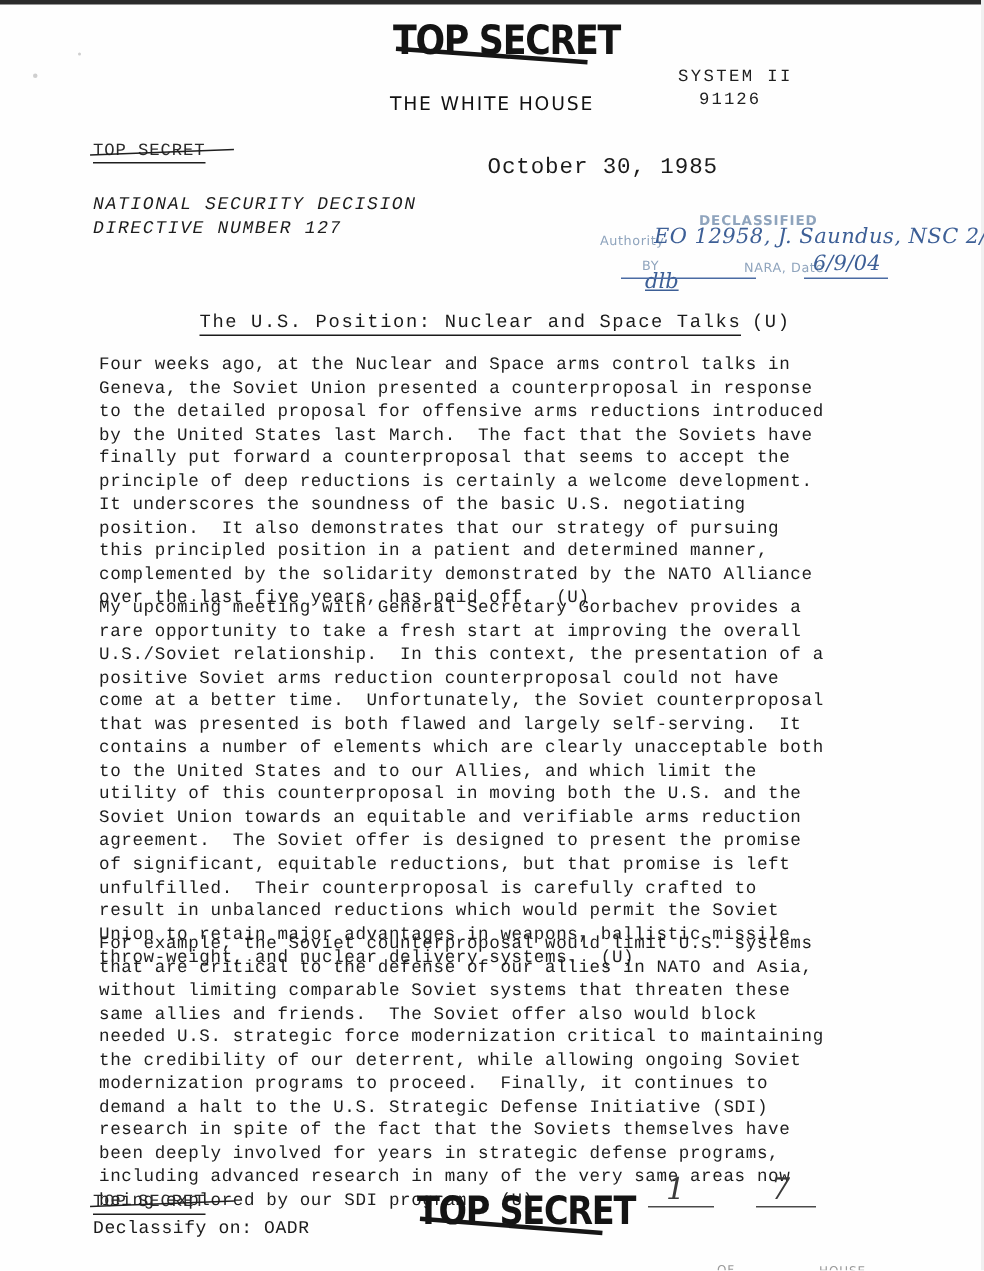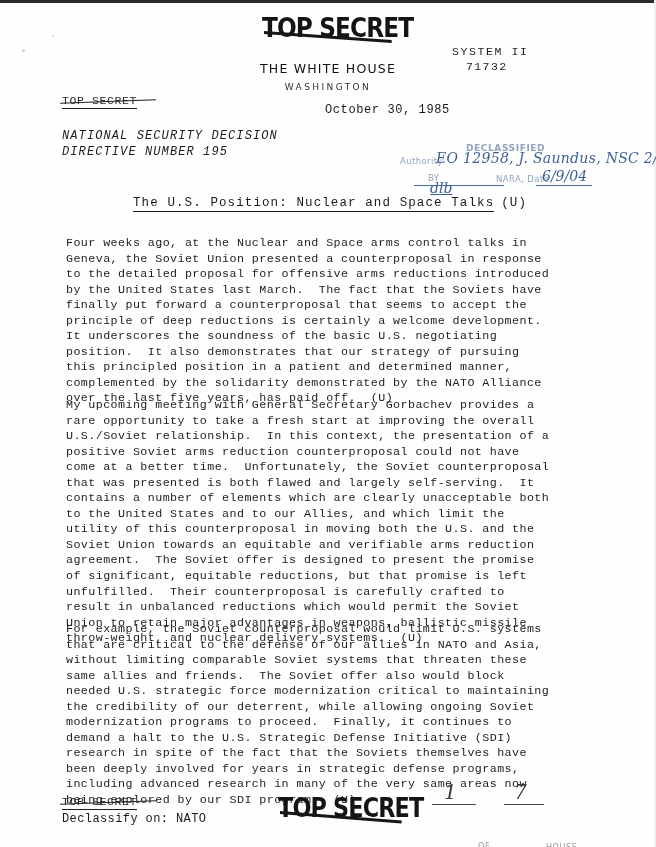--- a/index.html
+++ b/index.html
@@ -96,21 +96,21 @@
     width: 656px;
     text-align: center;
     font-family: "DejaVu Sans", sans-serif;
     font-size: 9px;
     letter-spacing: 2.4px;
     color: #333;
   }
   .doc-date {
     position: absolute;
     left: 325px; top: 103px;
-    font-size: 12px;
+    font-size: 15px;
     letter-spacing: 0.6px;
   }
 
   
   .ts-small {
     position: absolute;
     font-size: 11.5px;
     letter-spacing: 0.6px;
     color: #2a2a2a;
     white-space: nowrap;
@@ -172,21 +172,21 @@
     position: absolute;
     height: 1.2px;
     background: #4a6ba3;
   }
   .ink-rule-1 { left: 14px; top: 42px; width: 90px; }
   .ink-rule-2 { left: 136px; top: 42px; width: 56px; }
 
   
   .doc-title {
     position: absolute;
-    left: 133px; top: 196px;
+    left: 133px; top: 208px;
     font-size: 12.5px;
     letter-spacing: 1.1px;
     white-space: nowrap;
   }
   .doc-title .tt { border-bottom: 1.4px solid #1a1a1a; padding-bottom: 1px; }
   .doc-title .cls { margin-left: 7px; }
 
   
   .body-text {
     position: absolute;
@@ -243,34 +243,33 @@
   <div class="scan-edge-right"></div>
 
   <div class="speck" style="left:22px; top:49px; width:3px; height:3px;"></div>
   <div class="speck" style="left:52px; top:35px; width:2px; height:2px;"></div>
 
   <div class="ts-stamp ts-stamp-top">TOP SECRET</div>
   <div class="strike-line strike-top"></div>
 
   <div class="system-id">
     <span>SYSTEM II</span>
-    <span class="num">71732</span>
+    <span class="num">91126</span>
   </div>
 
   <div class="wh-title">THE WHITE HOUSE</div>
-  <div class="wh-sub">WASHINGTON</div>
   <div class="doc-date">October 30, 1985</div>
 
   <div class="ts-small ts-small-top">
     <span>TOP SECRET</span>
     <span class="sm-strike"></span>
   </div>
 
   <div class="nsdd">NATIONAL SECURITY DECISION
-DIRECTIVE NUMBER 195</div>
+DIRECTIVE NUMBER 127</div>
 
   <div class="declass-block">
     <span class="declass-printed dp-declassified">DECLASSIFIED</span>
     <span class="declass-printed dp-authority">Authority</span>
     <span class="declass-printed dp-by">BY</span>
     <span class="declass-printed dp-nara">NARA, Date</span>
     <span class="ink ink-auth">EO 12958, J. Saundus, NSC 2/13/14</span>
     <span class="ink ink-by">dlb</span>
     <span class="ink ink-nara">6/9/04</span>
     <span class="ink-rule ink-rule-1"></span>
@@ -318,21 +317,21 @@
 demand a halt to the U.S. Strategic Defense Initiative (SDI)
 research in spite of the fact that the Soviets themselves have
 been deeply involved for years in strategic defense programs,
 including advanced research in many of the very same areas now
 being explored by our SDI program.  (U)</div>
 
   <div class="ts-small ts-small-foot">
     <span>TOP SECRET</span>
     <span class="sm-strike"></span>
   </div>
-  <div class="declassify-line">Declassify on: NATO</div>
+  <div class="declassify-line">Declassify on: OADR</div>
 
   <div class="ts-stamp ts-stamp-bottom">TOP SECRET</div>
   <div class="strike-line strike-bottom"></div>
 
   <div class="copies">
     <span class="hand c-num1">1</span>
     <span class="printed c-of">OF</span>
     <span class="hand c-num2">7</span>
     <span class="printed c-copies">HOUSE</span>
     <span class="c-rule c-rule-1"></span>

